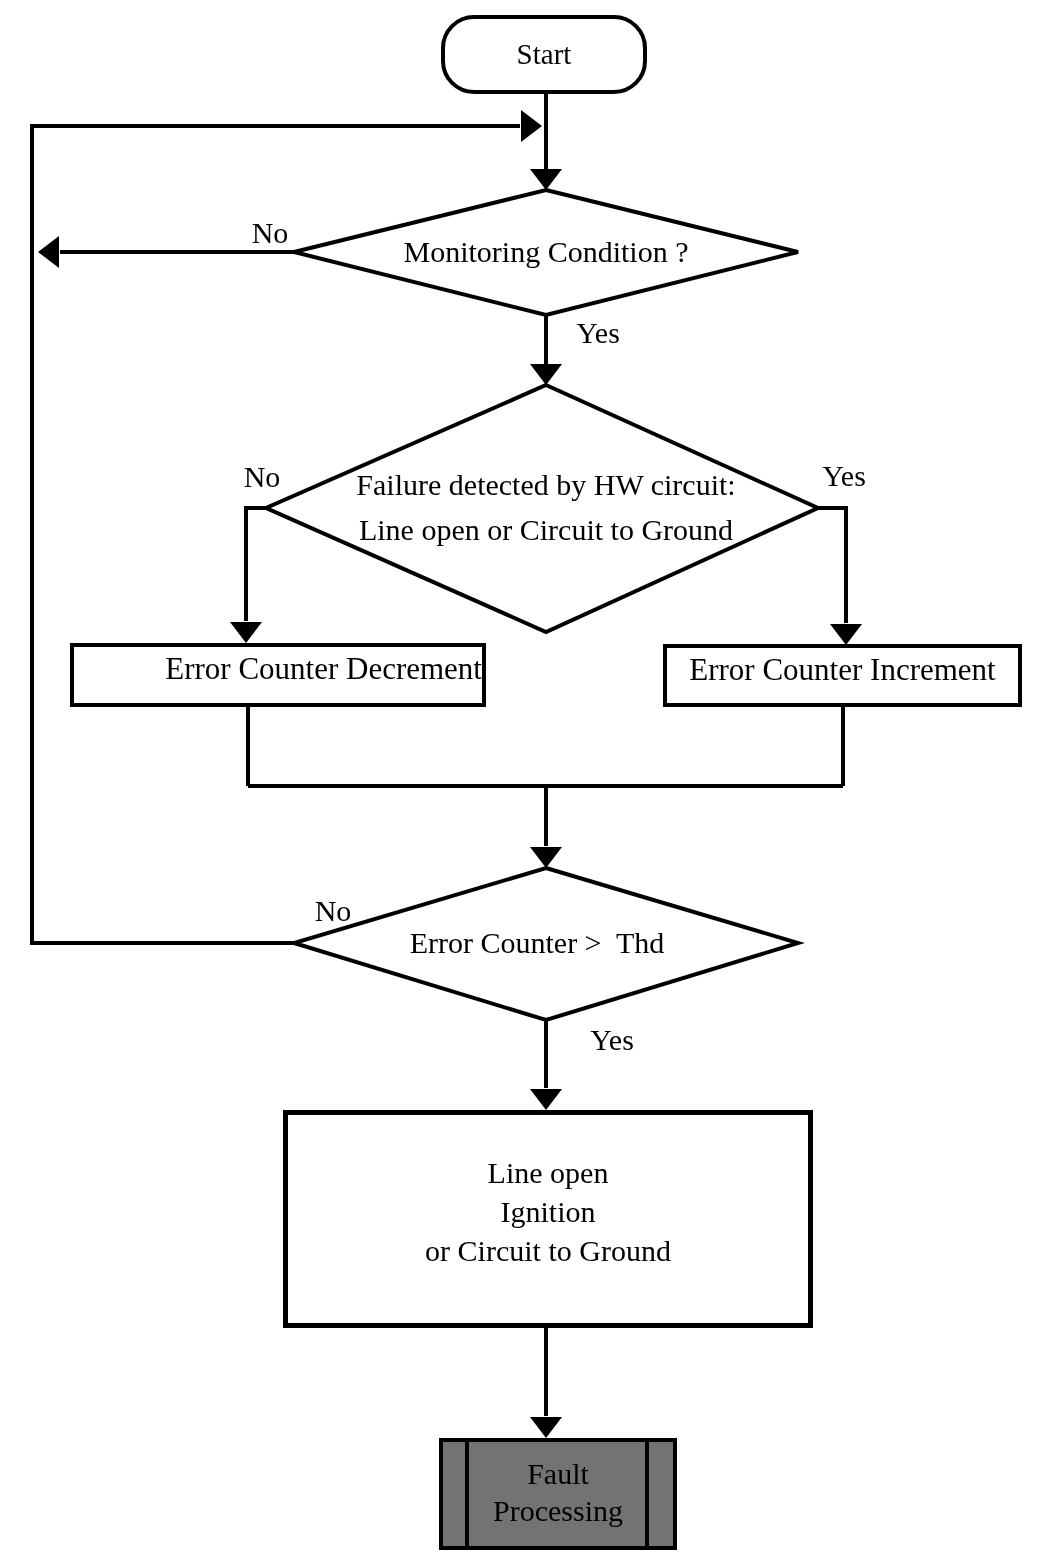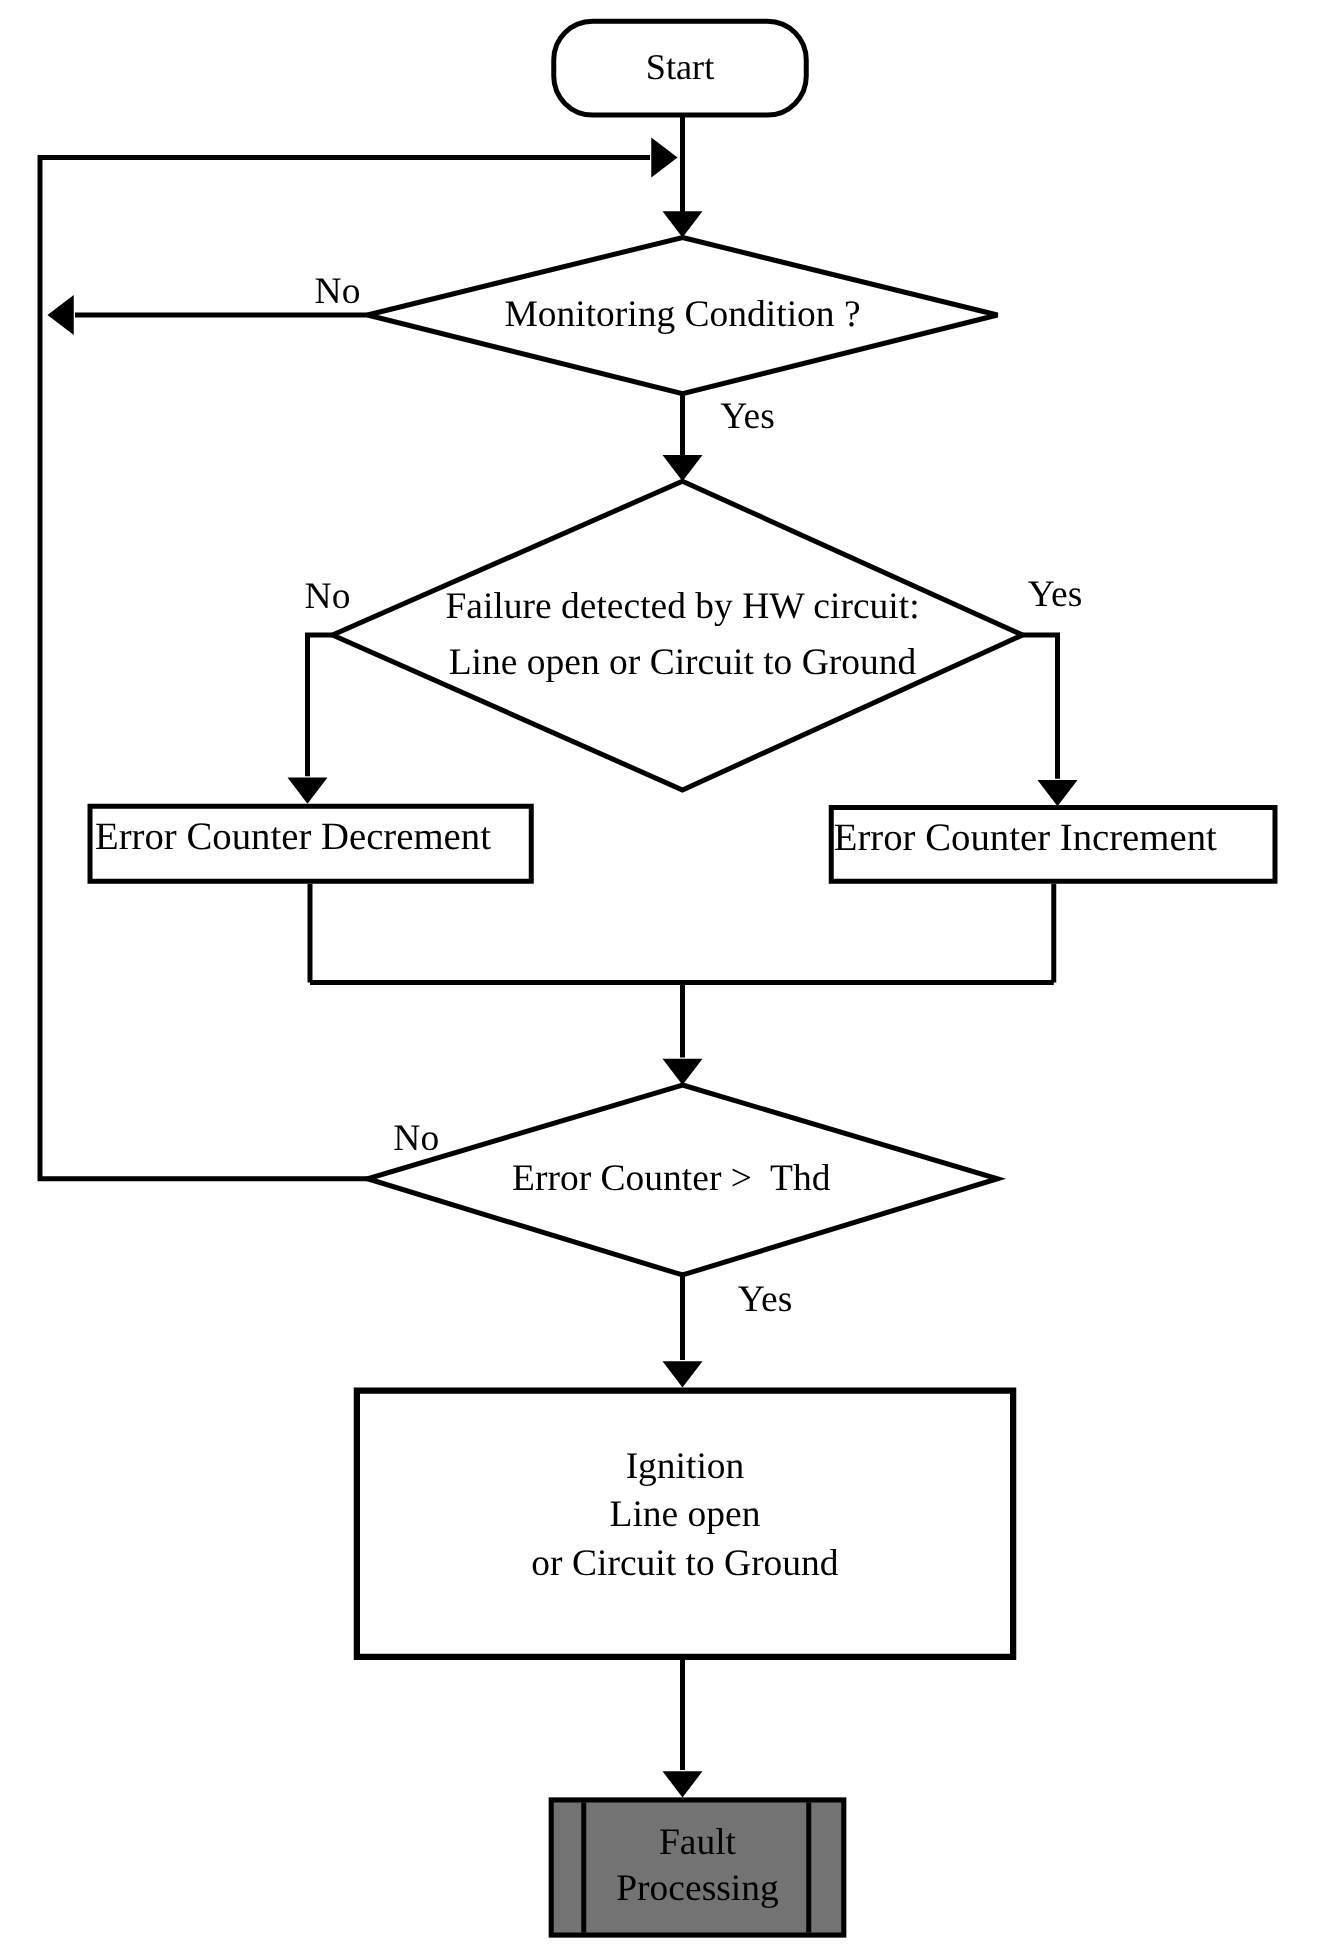--- a/index.html
+++ b/index.html
@@ -28,22 +28,22 @@
     font-size: 29px;
     background: #ffffff;
   }
 
   .proc {
     box-sizing: border-box;
     border: 4px solid #000;
     background: #ffffff;
     font-size: 31px;
   }
-  .proc-decrement { left: 70px; top: 643px; width: 357px; height: 64px; padding: 4px 0 0 2px; text-align: left; }
-  .proc-increment { left: 663px; top: 644px; width: 359px; height: 63px; padding-top: 4px; }
+  .proc-decrement { left: 70px; top: 643px; width: 416px; height: 64px; padding: 4px 0 0 2px; text-align: right; }
+  .proc-increment { left: 663px; top: 644px; width: 359px; height: 63px; padding-top: 4px; text-align: center; }
 
   .proc-ignition {
     left: 283px; top: 1110px; width: 530px; height: 218px;
     box-sizing: border-box; border: 5px solid #000; background: #ffffff;
     text-align: center; font-size: 30px; line-height: 39px; padding-top: 38px;
   }
 
   .predefined {
     left: 439px; top: 1438px; width: 238px; height: 112px;
     box-sizing: border-box; border: 4px solid #000; background: #737373;
@@ -112,22 +112,22 @@
 
   <div class="node decision-label d1-label">Monitoring Condition ?</div>
 
   <div class="node decision-label d3-label">Error Counter &gt;  Thd</div>
 
   <div class="node proc proc-decrement">Error Counter Decrement</div>
 
   <div class="node proc proc-increment">Error Counter Increment</div>
 
   <div class="node proc-ignition">
+    <div>Line open</div>
     <div>Ignition</div>
-    <div>Line open</div>
     <div>or Circuit to Ground</div>
   </div>
 
   <div class="node predefined">
     <div class="fault-bar fault-bar-left"></div>
     <div class="fault-bar fault-bar-right"></div>
     <div>Fault</div>
     <div>Processing</div>
   </div>
 

